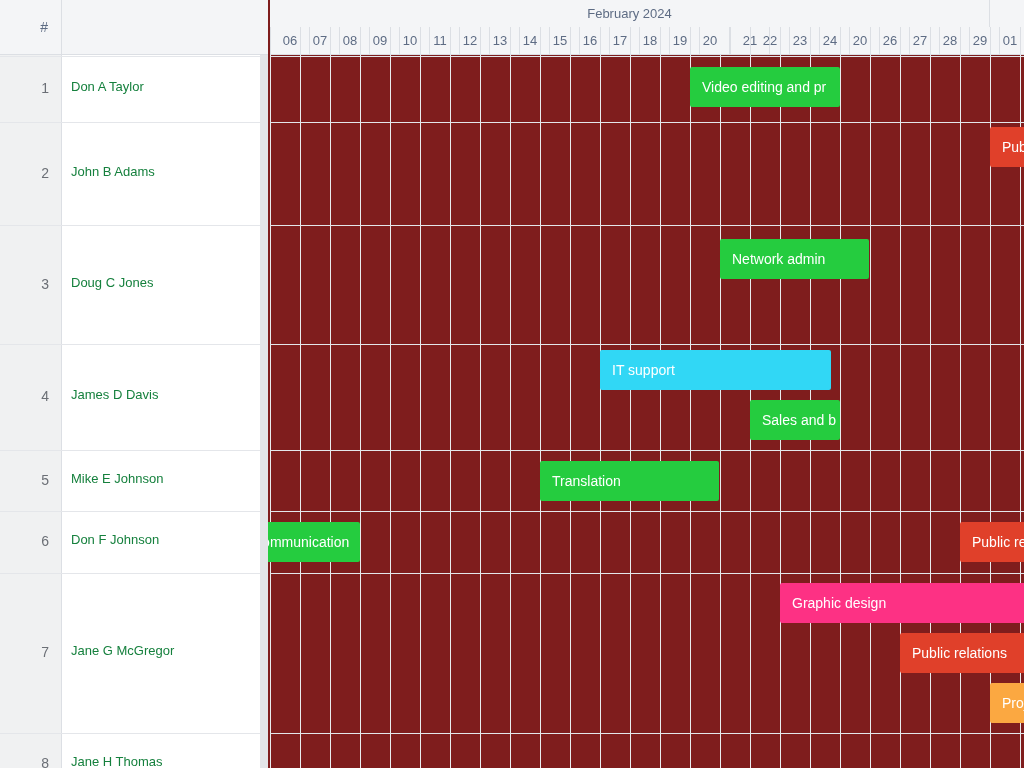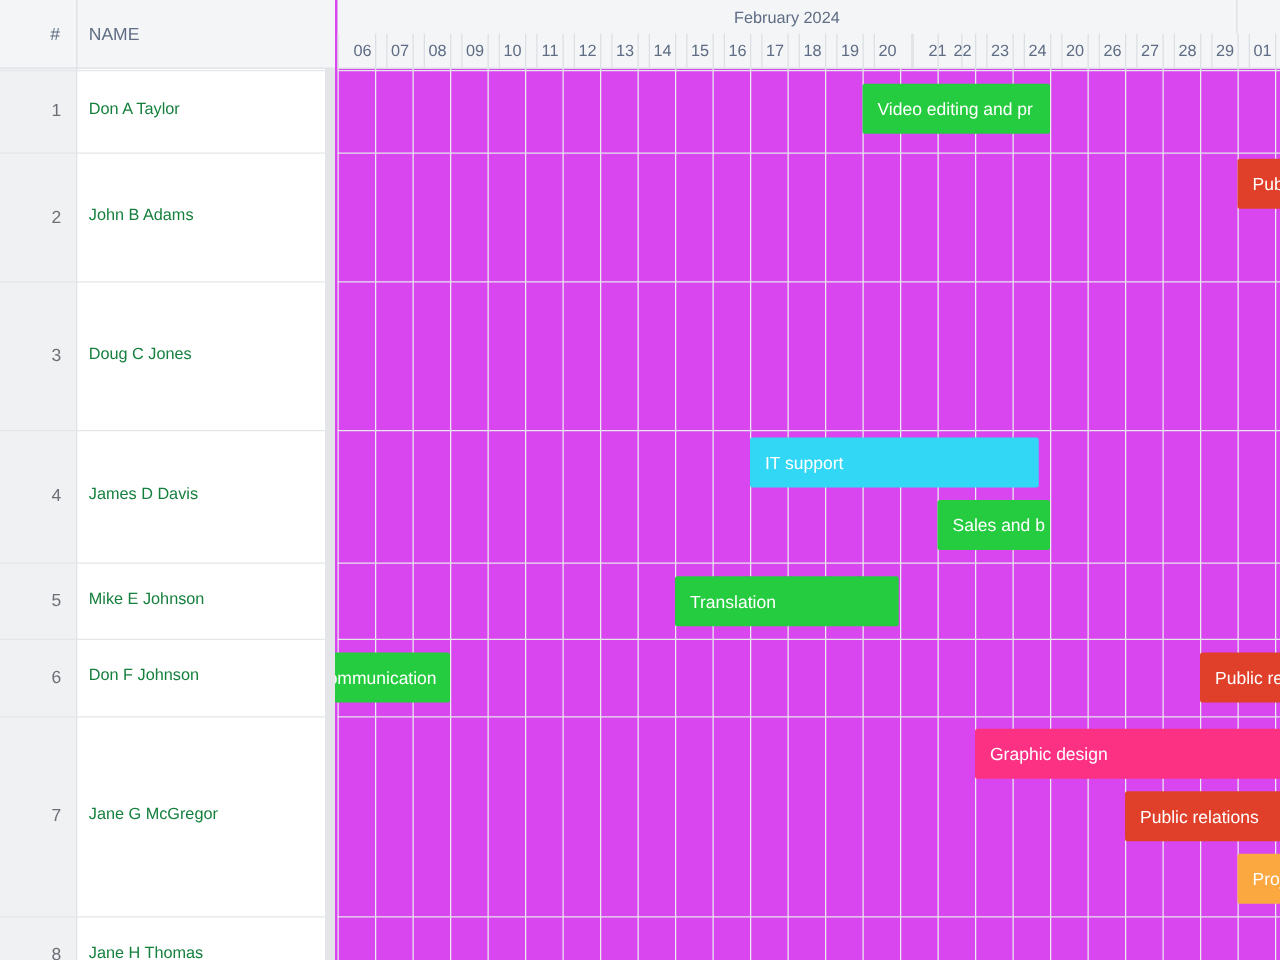--- a/index.html
+++ b/index.html
@@ -21,21 +21,21 @@
   }
 
   
   .timeline-pane {
     position: absolute;
     left: 268px;
     top: 0;
     width: 756px;
     height: 768px;
     overflow: hidden;
-    background: #d946ef;
+    background: #7f1d1d;
   }
 
   .timeline-inner {
     position: absolute;
     left: 2px;
     top: 0;
     width: 900px;
     height: 768px;
   }
 
@@ -332,37 +332,37 @@
           <div class="rowline" style="top: 1px;"></div>
           <div class="rowline" style="top: 67px;"></div>
           <div class="rowline" style="top: 170px;"></div>
           <div class="rowline" style="top: 289px;"></div>
           <div class="rowline" style="top: 395px;"></div>
           <div class="rowline" style="top: 456px;"></div>
           <div class="rowline" style="top: 518px;"></div>
           <div class="rowline" style="top: 678px;"></div>
           <div class="bar" style="left: 420px; width: 150px; top: 12px; background: rgb(37, 204, 63);">Video editing and pr</div>
           <div class="bar" style="left: 720px; width: 90px; top: 72px; background: rgb(224, 64, 42);">Pub</div>
+          <div class="bar" style="left: 450px; width: 149px; top: 184px; background: rgb(37, 204, 63);">Network admin</div>
           <div class="bar" style="left: 330px; width: 231px; top: 295px; background: rgb(49, 215, 245);">IT support</div>
           <div class="bar" style="left: 480px; width: 90px; top: 345px; background: rgb(37, 204, 63);">Sales and b</div>
           <div class="bar" style="left: 270px; width: 179px; top: 406px; background: rgb(37, 204, 63);">Translation</div>
           <div class="bar" style="left: -30px; width: 120px; top: 467px; background: rgb(37, 204, 63);">Communication</div>
           <div class="bar" style="left: 690px; width: 120px; top: 467px; background: rgb(224, 64, 42);">Public re</div>
           <div class="bar" style="left: 510px; width: 300px; top: 528px; background: rgb(253, 49, 132);">Graphic design</div>
           <div class="bar" style="left: 630px; width: 180px; top: 578px; background: rgb(224, 64, 42);">Public relations</div>
           <div class="bar" style="left: 720px; width: 110px; top: 628px; background: rgb(251, 168, 65);">Proj</div>
         </div>
 
     </div>
   </div>
 
   <div class="left-pane">
     <div class="lp-header">
       <div class="col-hash">#</div>
-      <div class="col-name-h">NAME</div>
     </div>
     <div class="lp-body">
       <div class="num-col"></div>
       <div class="name-col"></div>
       <div id="left-rows">
           <div class="lrowline" style="top: 1px;"></div>
           <div class="row-num" style="top: 25px;">1</div>
           <div class="row-name" style="top: 24px; left: 71px;">Don A Taylor</div>
           <div class="lrowline" style="top: 67px;"></div>
           <div class="row-num" style="top: 109.5px;">2</div>

